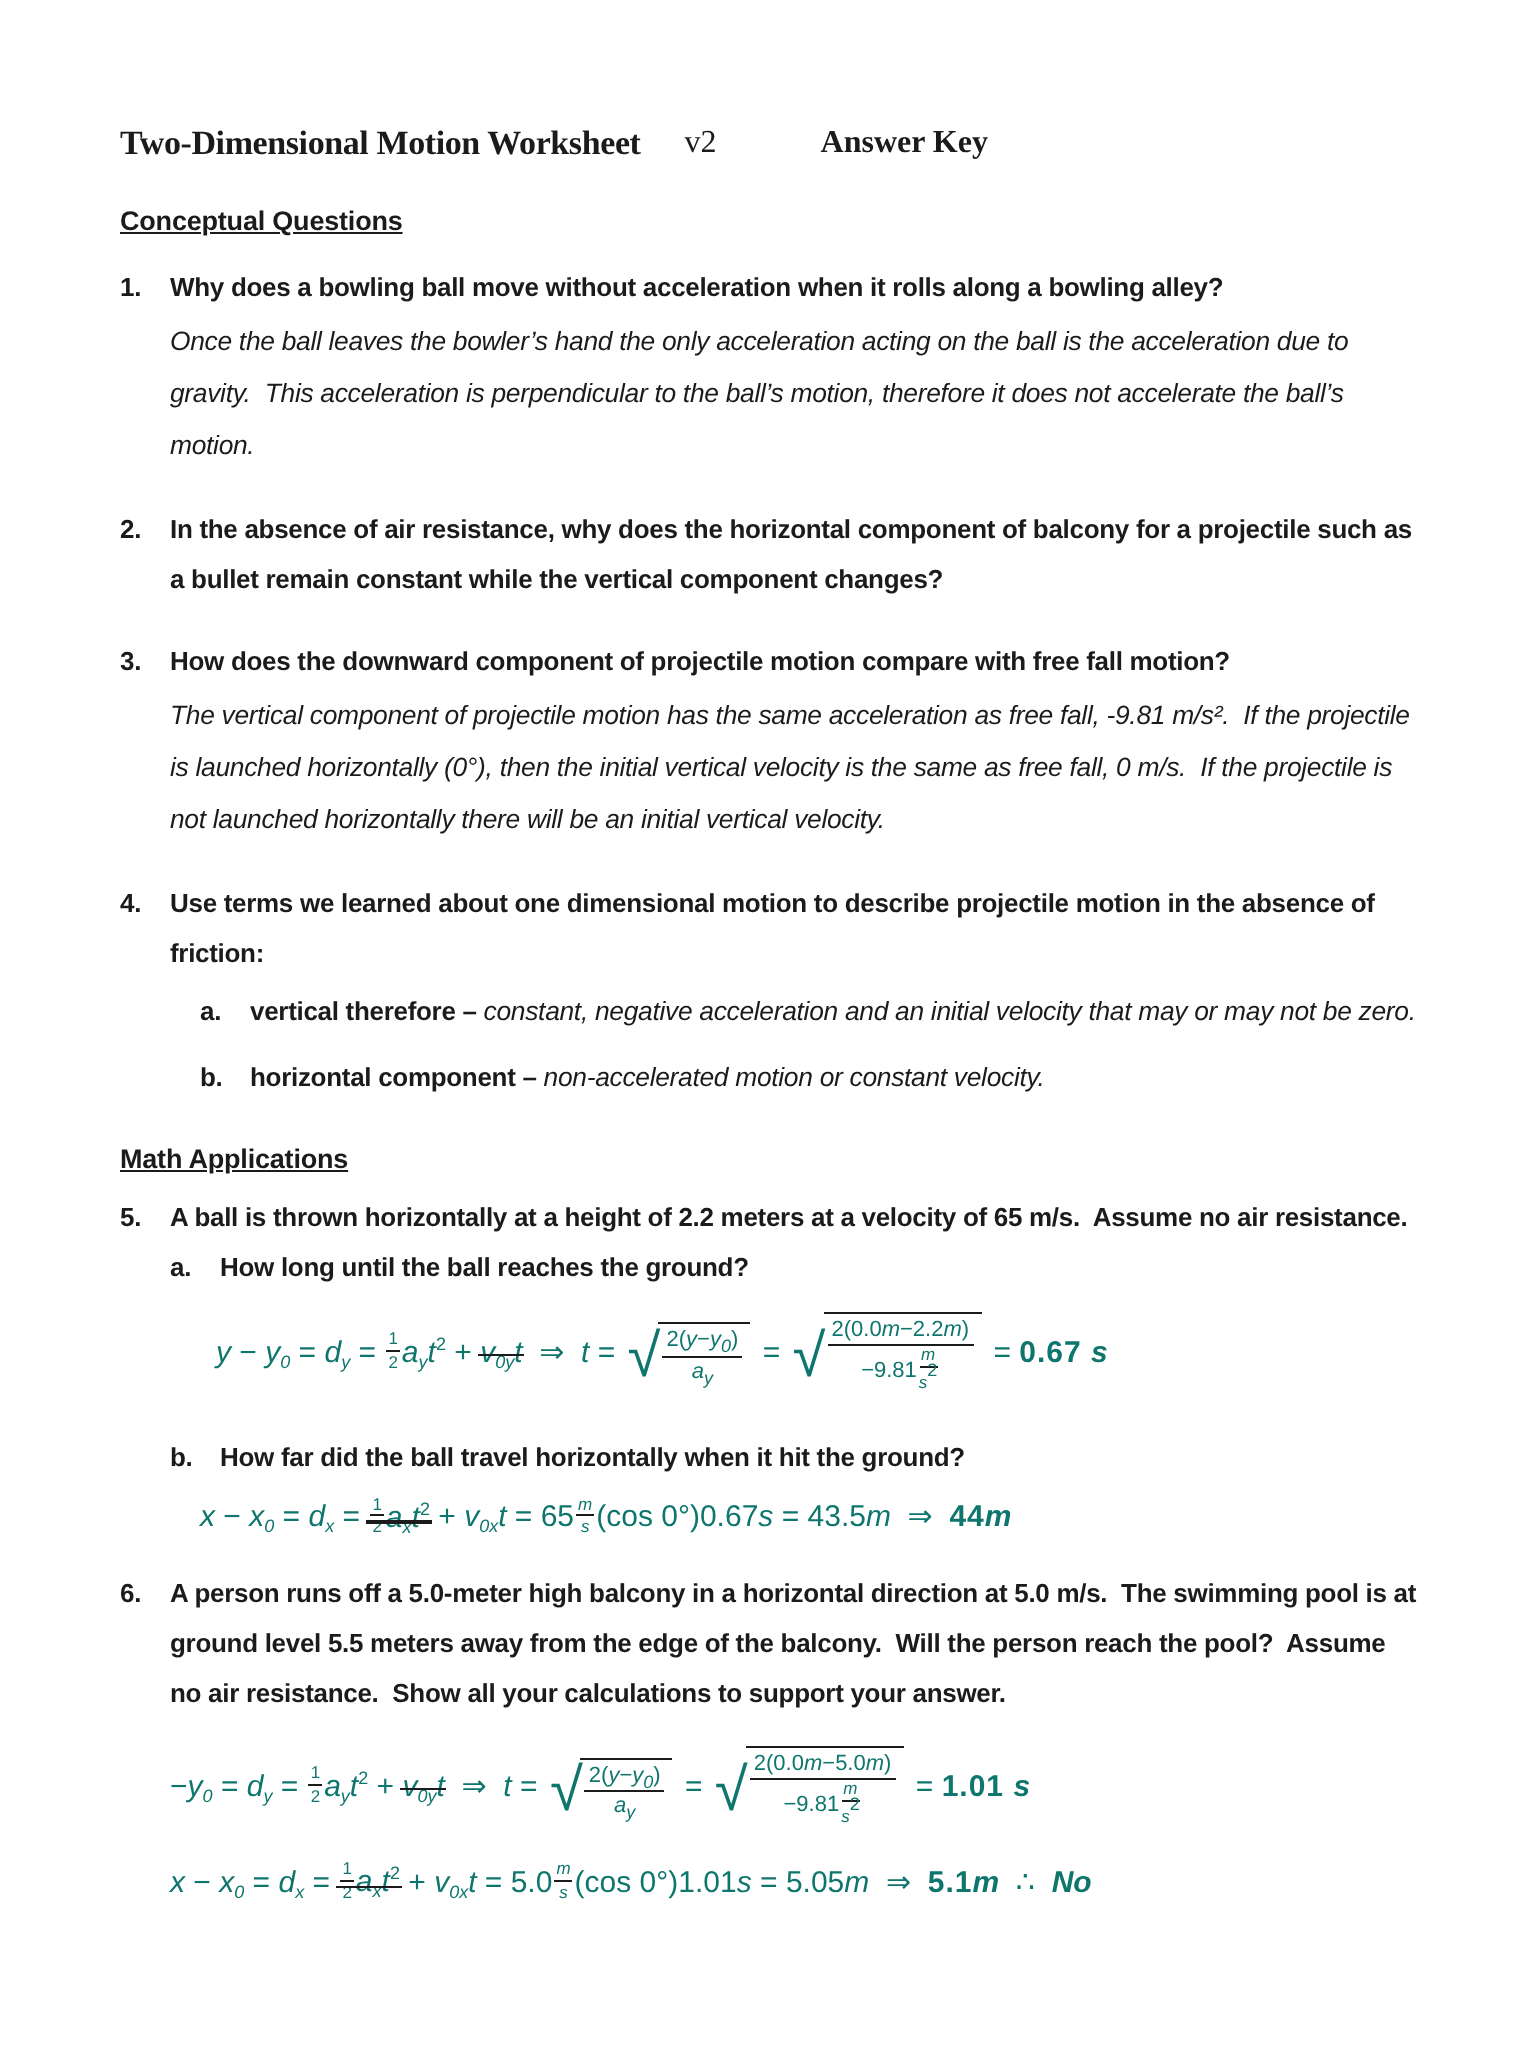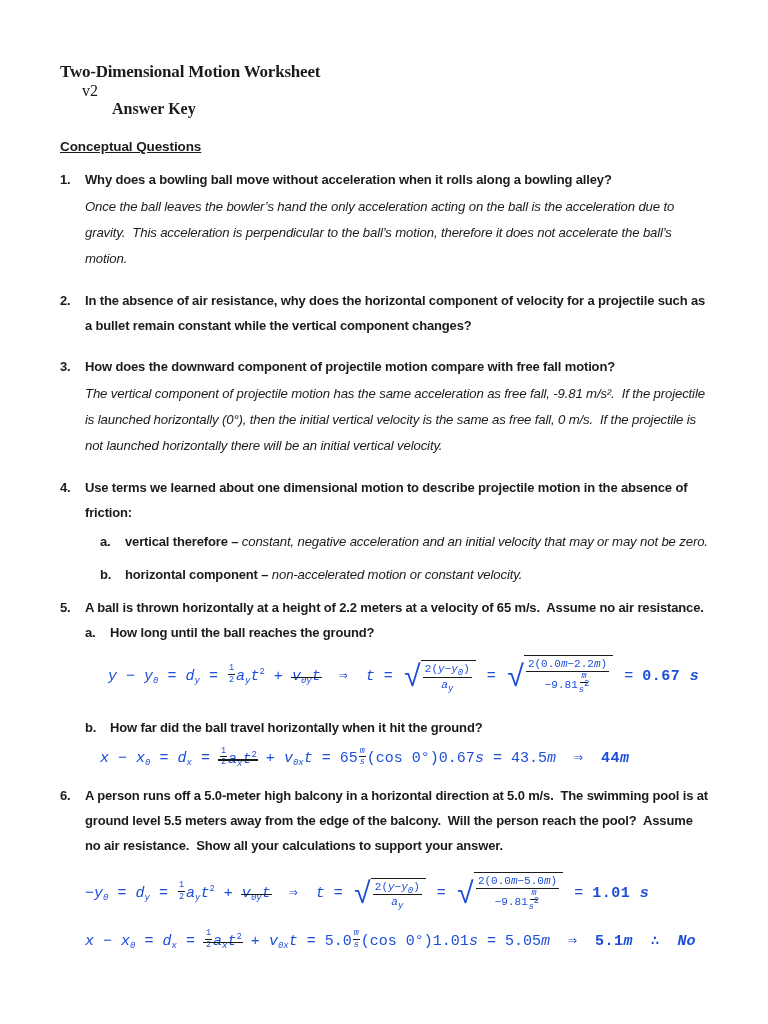--- a/index.html
+++ b/index.html
@@ -7,21 +7,21 @@
     position:relative;
     width:768px; height:1024px;
     box-sizing:border-box;
     padding:62px 58px 0 60px;
     background:#ffffff;
     color:#1b1b1b;
     font-family:"Liberation Sans", sans-serif;
     overflow:hidden;
   }
   
-  .titlerow { display:flex; align-items:flex-start;flex-direction:column; }
+  .titlerow { display:flex; align-items:center; }
   .title   { font-family:"Liberation Serif", serif; font-weight:bold; font-size:17px; letter-spacing:-0.2px; }
   .version { font-family:"Liberation Serif", serif; font-size:16px; margin-left:22px; }
   .anskey  { font-family:"Liberation Serif", serif; font-weight:bold; font-size:16px; margin-left:52px; }
   
   .sect {
     font-weight:bold; font-size:13.5px; line-height:17px;
     text-decoration:underline;
     margin-top:20px; margin-bottom:4px;
     letter-spacing:-0.1px;
   }
@@ -36,21 +36,21 @@
   }
   .sub { display:flex; margin:4px 0 0 40px; font-size:13px; line-height:25px; letter-spacing:-0.15px; }
   .subnum  { width:25px; flex:none; font-weight:bold; }
   .subbody { flex:1; white-space:pre-wrap; }
   .sublabel { font-weight:bold; }
   .subans   { font-style:italic; font-size:13.2px; }
   
   .formula { margin:10px 0 18px 48px; }
   .formula.ind-b { margin:8px 0 12px 40px; }
   .formula.ind-6 { margin:14px 0 16px 25px; }
-  .math { font-family:Liberation Mono, monospace; font-size:15px; white-space:pre; color:#1d4ed8; }
+  .math { font-family:Liberation Sans, sans-serif; font-size:15px; white-space:pre; color:#0f766e; }
   .math .mu  { font-style:normal; }
   .math .mi  { font-style:italic; }
   .math .mb  { font-weight:bold; font-style:normal; letter-spacing:0.5px; }
   .math .mbi { font-weight:bold; font-style:italic; }
   .math sub.msub { font-size:9px; font-style:italic; line-height:0; vertical-align:-3px; }
   .math sup.msup { font-size:9px; line-height:0; vertical-align:6px; }
   .mf { display:inline-flex; flex-direction:column; align-items:center; vertical-align:middle; line-height:1.15; font-size:11px; }
   .mf .fn { border-bottom:1px solid #1b1b1b; padding:0 2px 0.5px; white-space:pre; }
   .mf .fd { padding-top:1px; white-space:pre; }
   .mf.sm { font-size:8.5px; transform:translateY(-1px); margin:0 1px; }
@@ -75,21 +75,21 @@
   <div class="sect">Conceptual Questions</div>
 
   <div class="q">
     <span class="qnum">1.</span>
     <span class="qbody">Why does a bowling ball move without acceleration when it rolls along a bowling alley?</span>
   </div>
   <div class="ans">Once the ball leaves the bowler’s hand the only acceleration acting on the ball is the acceleration due to gravity.  This acceleration is perpendicular to the ball’s motion, therefore it does not accelerate the ball’s motion.</div>
 
   <div class="q" style="margin-top:16px;">
     <span class="qnum">2.</span>
-    <span class="qbody">In the absence of air resistance, why does the horizontal component of velocity for a projectile such as a bullet remain constant while the vertical component changes?</span>
+    <span class="qbody">In the absence of air resistance, why does the horizontal component of balcony for a projectile such as a bullet remain constant while the vertical component changes?</span>
   </div>
 
   <div class="q" style="margin-top:16px;">
     <span class="qnum">3.</span>
     <span class="qbody">How does the downward component of projectile motion compare with free fall motion?</span>
   </div>
   <div class="ans">The vertical component of projectile motion has the same acceleration as free fall, -9.81 m/s².  If the projectile is launched horizontally (0°), then the initial vertical velocity is the same as free fall, 0 m/s.  If the projectile is not launched horizontally there will be an initial vertical velocity.</div>
 
   <div class="q" style="margin-top:16px;">
     <span class="qnum">4.</span>
@@ -97,20 +97,21 @@
   </div>
   <div class="sub">
     <span class="subnum">a.</span>
     <span class="subbody"><span class="sublabel">vertical therefore – </span><span class="subans">constant, negative acceleration and an initial velocity that may or may not be zero.</span></span>
   </div>
   <div class="sub" style="margin-top:8px;">
     <span class="subnum">b.</span>
     <span class="subbody"><span class="sublabel">horizontal component – </span><span class="subans">non-accelerated motion or constant velocity.</span></span>
   </div>
 
+  <div class="sect">Math Applications</div>
 
   <div class="q" style="margin-top:8px;">
     <span class="qnum">5.</span>
     <span class="qbody">A ball is thrown horizontally at a height of 2.2 meters at a velocity of 65 m/s.  Assume no air resistance.</span>
   </div>
   <div class="sub" style="margin-top:0; margin-left:25px; font-weight:bold;">
     <span class="subnum">a.</span>
     <span class="subbody">How long until the ball reaches the ground?</span>
   </div>
   <div class="formula">

